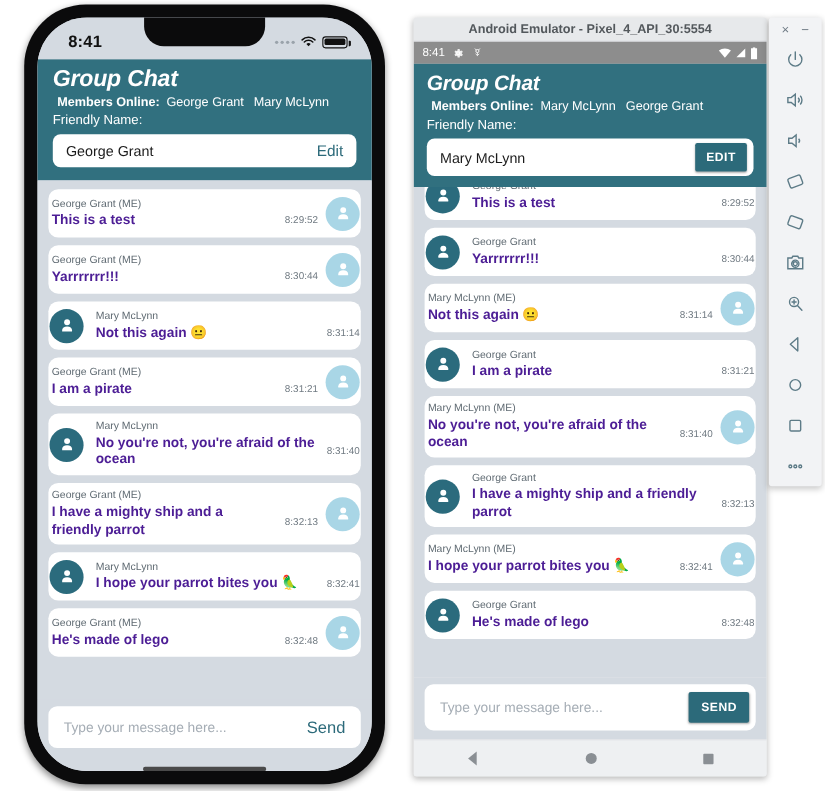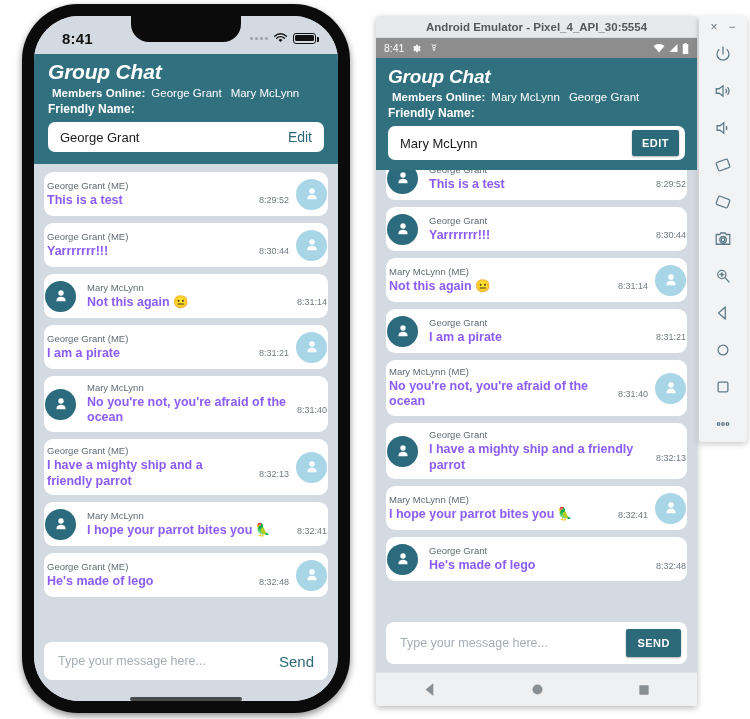--- a/index.html
+++ b/index.html
@@ -44,21 +44,21 @@
   .batt { width:23px; height:11px; border:1.5px solid #111; border-radius:3px; position:relative; }
   .batt::after { content:""; position:absolute; right:-3.5px; top:3px; width:2px; height:5px; background:#111; border-radius:0 1px 1px 0; }
   .batt i { position:absolute; left:1.2px; top:1.2px; bottom:1.2px; right:1.2px; background:#111; border-radius:1.5px; display:block; }
 
   .ios-header {
     background: #31707f; color:#fff; padding: 6px 14px 12px 14px; flex:0 0 auto;
   }
   .app-title { font-size: 21px; font-weight: 700; letter-spacing:-.2px; margin-bottom: 3px; font-style: italic; }
   .members-row { font-size: 11.5px; font-weight: 700; display:flex; gap:6px; align-items:baseline; padding-left:4px;}
   .members-row .names { font-weight: 400; display:flex; gap:9px; }
-  .friendly-label { font-size: 12px; font-weight: 700; margin-top: 3px; margin-bottom: 6px; }
+  .friendly-label { font-size: 12px; font-weight: 400; margin-top: 3px; margin-bottom: 6px; }
   .name-field {
     background:#fff; border-radius: 7px; height: 30px; display:flex; align-items:center;
     justify-content: space-between; padding: 0 12px;
   }
   .name-field .val { font-size: 13px; color:#1b1b1b; }
   .edit-link { font-size: 14px; color:#2c6a7a; }
 
   .ios-list {
     flex: 1 1 auto; background:#d4dae1; overflow:hidden;
     padding: 8px 10px 4px 10px; display:flex; flex-direction:column; gap:7px;
@@ -72,21 +72,21 @@
   .send-link { color:#2c6a7a; font-size:15px; }
   .home-bar { width: 112px; height: 4px; background:#4a4a4a; border-radius:3px; margin: 17px auto 0 auto; }
 
   
   .msg {
     background:#fff; border-radius: 9px; padding: 6px 1px;
     display:flex; align-items:center; gap: 7px; min-height: 44px;
   }
   .msg .body { flex: 1 1 auto; min-width:0; }
   .msg .sender { font-size: 9.5px; color:#5f6a72; line-height:1.35; }
-  .msg .text { font-size: 12.5px; font-weight: 700; color:#8b5cf6; line-height:1.25; }
+  .msg .text { font-size: 12.5px; font-weight: 700; color:#4c1d95; line-height:1.25; }
   .msg .time { font-size: 9px; color:#707a82; flex:0 0 auto; white-space:nowrap;text-align:center; }
   .avatar { flex:0 0 auto; width: 31px; height:31px; border-radius:50%; display:flex; align-items:center; justify-content:center; }
   .avatar.me { background:#a9d6e6; }
   .avatar.them { background:#2b6b7d; }
   .avatar svg { width:18px; height:18px; fill:#fff; }
   .msg.mine .body { padding-left: 2px; }
   .msg.theirs .body { padding-left: 4px; }
   .row-mid { display:flex; align-items:center; gap:8px; }
   .row-mid .text { flex:1 1 auto; }
 

